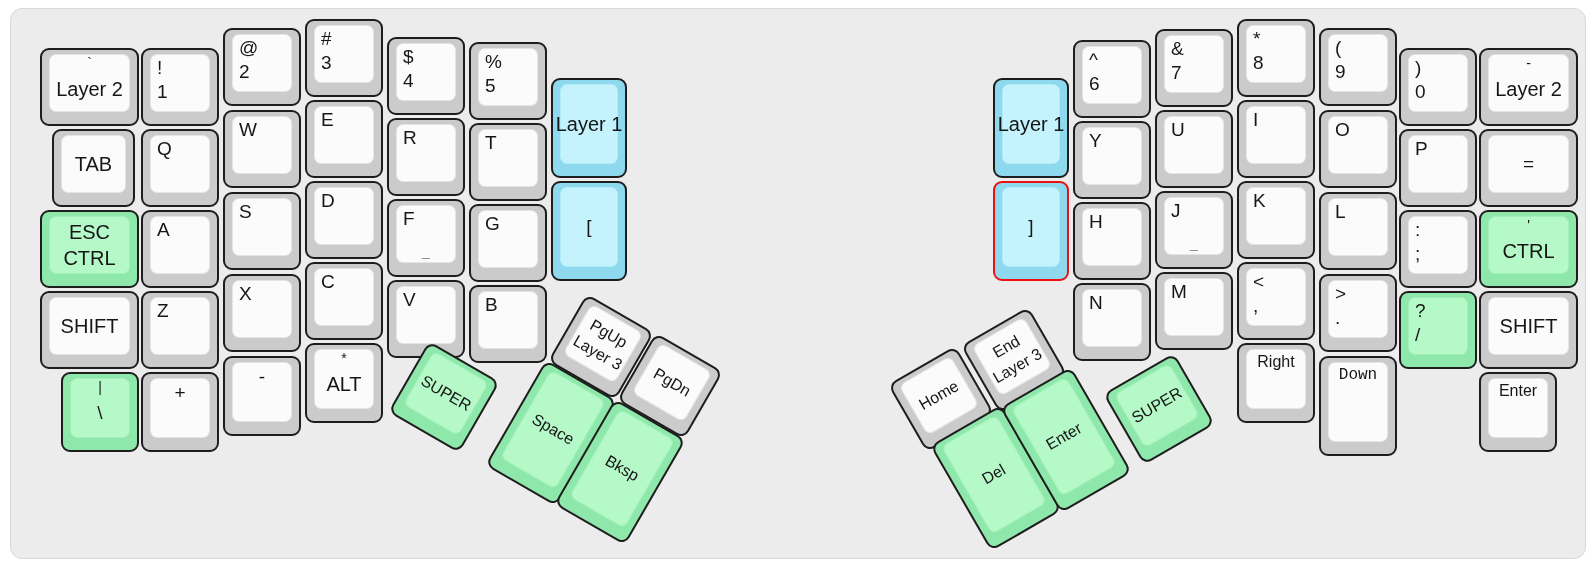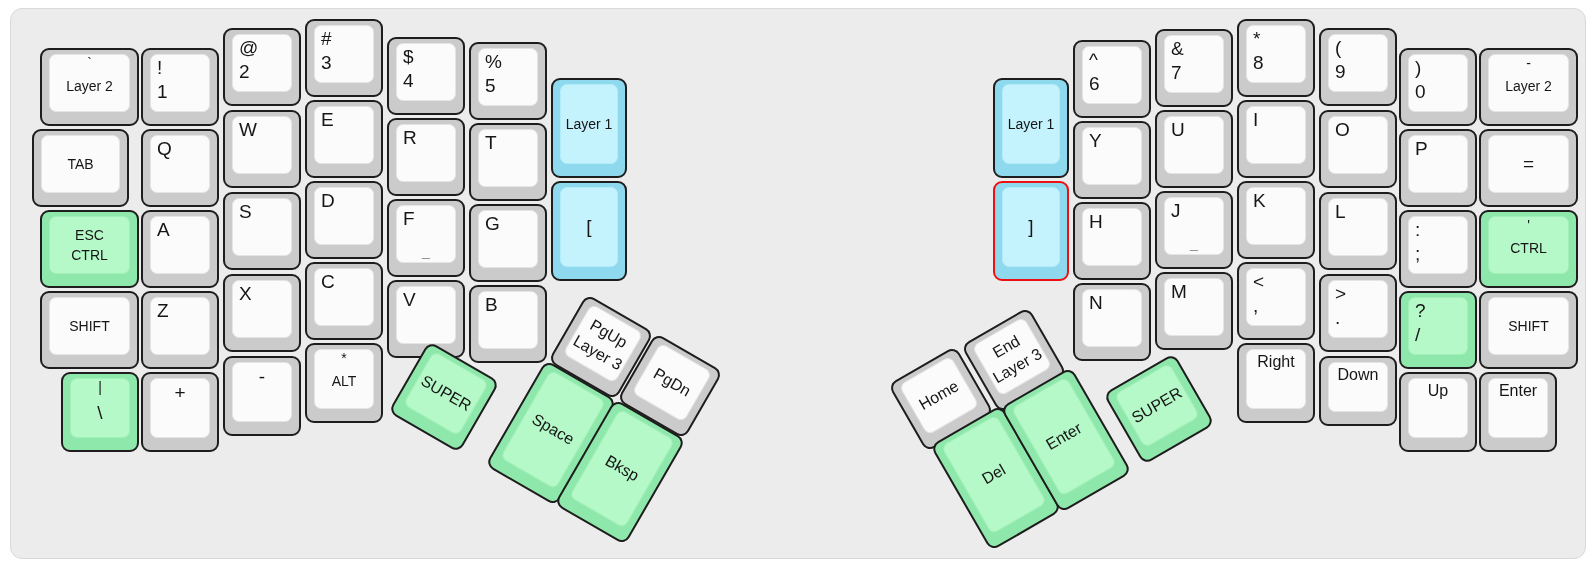--- a/index.html
+++ b/index.html
@@ -15,21 +15,21 @@
   .key.blue{background:#8fd9ef;}
   .key.redb{border-color:#ee1010;}
 
   .cap{position:absolute;left:7px;right:7px;top:4px;bottom:12px;border-radius:7px;box-sizing:border-box;}
   .gray .cap{background:#fbfbfb;border:1px solid #e5e5e5;}
   .green .cap{background:#b5f9c8;border:1px solid #a2efb9;}
   .blue .cap{background:#c5f3fd;border:1px solid #b1ecfa;}
 
   .lbl{position:absolute;color:#161616;line-height:1.05;white-space:pre;}
   .ch{font-size:19px;}
-  .wd{font-size:14px;}
+  .wd{font-size:20px;}
   .bw .wd{font-size:16px;}
 
   
   .tl .l1{left:6px;top:3px;}
   .pl .l1{left:6px;top:3px;}
   .pl .l2{left:6px;top:48%;}
   .c{display:flex;align-items:center;justify-content:center;}
   .c .lbl{position:static;}
   .pm{display:flex;flex-direction:column;align-items:center;justify-content:center;gap:5px;}
   .pm .lbl{position:static;}
@@ -43,21 +43,21 @@
 <body>
 
 <div class="panel"></div>
 <div class="board">
     <div class="key gray" style="width: 99px; height: 78px; left: 40px; top: 48px;">
       <div class="cap pc">
         <span class="lbl l1 ch">`</span>
         <span class="lbl l2 wd">Layer 2</span>
       </div>
     </div>
-    <div class="key gray" style="width: 97px; height: 78px; left: 32px; top: 129px;">
+    <div class="key gray" style="width: 83px; height: 78px; left: 52px; top: 129px;">
       <div class="cap c">
         <span class="lbl l1 wd">TAB</span>
       </div>
     </div>
     <div class="key green" style="width: 99px; height: 78px; left: 40px; top: 210px;">
       <div class="cap pm">
         <span class="lbl l1 wd">ESC</span>
         <span class="lbl l2 wd">CTRL</span>
       </div>
     </div>
@@ -351,21 +351,21 @@
       <div class="cap tl">
         <span class="lbl l1 ch">L</span>
       </div>
     </div>
     <div class="key gray" style="width: 78px; height: 78px; left: 1319px; top: 274px;">
       <div class="cap pl">
         <span class="lbl l1 ch">&gt;</span>
         <span class="lbl l2 ch">.</span>
       </div>
     </div>
-    <div class="key gray" style="width: 78px; height: 70px; left: 1319px; top: 356px;">
+    <div class="key gray" style="width: 78px; height: 100px; left: 1319px; top: 356px; font-family: Liberation Mono, monospace;">
       <div class="cap tc bw">
         <span class="lbl l1 wd">Down</span>
       </div>
     </div>
     <div class="key gray" style="width: 78px; height: 78px; left: 1399px; top: 48px;">
       <div class="cap pl">
         <span class="lbl l1 ch">)</span>
         <span class="lbl l2 ch">0</span>
       </div>
     </div>
@@ -377,25 +377,20 @@
     <div class="key gray" style="width: 78px; height: 78px; left: 1399px; top: 210px;">
       <div class="cap pl">
         <span class="lbl l1 ch">:</span>
         <span class="lbl l2 ch">;</span>
       </div>
     </div>
     <div class="key green" style="width: 78px; height: 78px; left: 1399px; top: 291px;">
       <div class="cap pl">
         <span class="lbl l1 ch">?</span>
         <span class="lbl l2 ch">/</span>
-      </div>
-    </div>
-    <div class="key gray" style="width: 78px; height: 80px; left: 1399px; top: 372px;">
-      <div class="cap tc bw">
-        <span class="lbl l1 wd">Up</span>
       </div>
     </div>
     <div class="key gray" style="width: 99px; height: 78px; left: 1479px; top: 48px;">
       <div class="cap pc">
         <span class="lbl l1 ch">-</span>
         <span class="lbl l2 wd">Layer 2</span>
       </div>
     </div>
     <div class="key gray" style="width: 99px; height: 78px; left: 1479px; top: 129px;">
       <div class="cap c">

